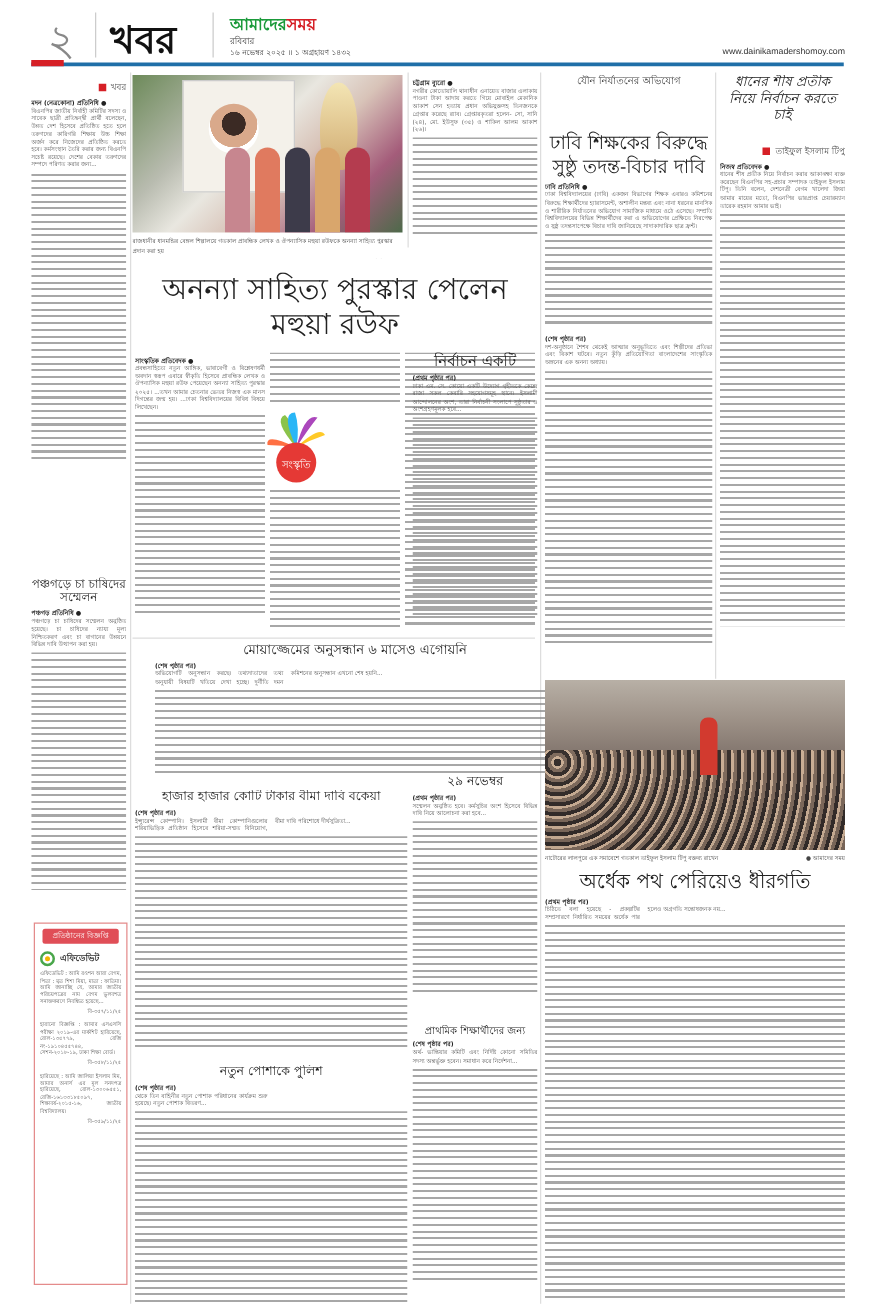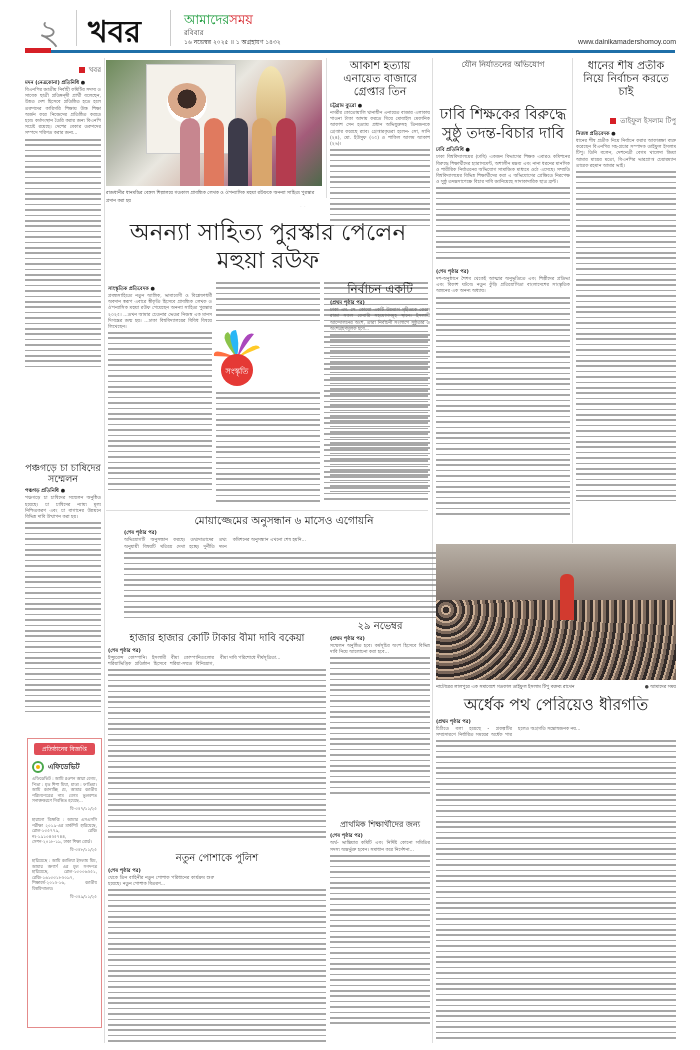--- a/index.html
+++ b/index.html
@@ -5,21 +5,21 @@
   * { box-sizing: border-box; margin: 0; padding: 0; }
   html, body { width: 700px; height: 1050px; background: #fff; overflow: hidden; }
   body { position: relative; font-family: "DejaVu Sans", sans-serif; color: #222; }
 
   
   .masthead { position: absolute; left: 0; top: 0; width: 700px; height: 52px; }
   .page-num { position: absolute; left: 38px; top: 6px; font-size: 34px; color: #888; font-family: "DejaVu Serif", serif; }
   .sep1 { position: absolute; left: 76px; top: 10px; width: 1px; height: 36px; background: #ccc; }
   .section-name { position: absolute; left: 88px; top: 8px; font-size: 30px; font-weight: bold; color: #111; font-family: "DejaVu Serif", serif; }
   .sep2 { position: absolute; left: 170px; top: 10px; width: 1px; height: 36px; background: #ccc; }
-  .brand { position: absolute; left: 184px; top: 10px; font-size: 13px; font-weight: normal; }
+  .brand { position: absolute; left: 184px; top: 10px; font-size: 13px; font-weight: bold; }
   .brand .a { color: #1a9a3a; }
   .brand .b { color: #d61f26; }
   .dayname { position: absolute; left: 184px; top: 27px; font-size: 7px; color: #444; }
   .datetext { position: absolute; left: 184px; top: 37px; font-size: 6px; color: #333; }
   .website { position: absolute; right: 24px; top: 38px; font-size: 7px; color: #333; font-family: "Liberation Sans", sans-serif; }
   .rule-blue { position: absolute; left: 25px; top: 50px; width: 650px; height: 3px; background: #1f6fa8; }
   .rule-red { position: absolute; left: 25px; top: 48px; width: 26px; height: 5px; background: #d61f26; }
 
   
   .col { position: absolute; overflow: hidden; }
@@ -146,21 +146,20 @@
   <path d="M27 30 Q46 12 50 20 Q38 24 27 30" fill="#ffca28"></path>
   <path d="M27 30 Q2 18 4 28 Q16 28 27 30" fill="#ff7043"></path>
   <circle cx="27" cy="42" r="16" fill="#e53935"></circle>
   <text x="27" y="46" text-anchor="middle" font-size="8" fill="#fff" font-family="DejaVu Sans, sans-serif">সংস্কৃতি</text>
 </svg>
 <div class="col" style="left:324px;top:282px;width:104px;height:225px;">
   <div class="txt" style="height:220px;"></div>
 </div>
 
 <div class="col" style="left:330px;top:60px;width:100px;height:200px;">
-  <div class="hl" style="font-size:11px;">আকাশ হত্যায় এনায়েত বাজারে গ্রেপ্তার তিন</div>
   <div class="dateline">চট্টগ্রাম ব্যুরো ●</div>
   <div class="body">নগরীর কোতোয়ালি থানাধীন এনায়েত বাজার এলাকায় পাওনা টাকা আদায় করতে গিয়ে মোবাইল মেকানিক আকাশ সেন হত্যায় প্রধান অভিযুক্তসহ তিনজনকে গ্রেপ্তার করেছে র‌্যাব। গ্রেপ্তারকৃতরা হলেন- সো, সানি (২৪), মো. ইউসুফ (৩৫) ও শাকিল আলম আকাশ (২৬)।</div>
   <div class="txt" style="height:80px;margin-top:2px;"></div>
 </div>
 
 <div class="col" style="left:330px;top:282px;width:100px;height:228px;">
   <div class="hl" style="font-size:12px;">নির্বাচন একটি</div>
   <div class="dateline">(প্রথম পৃষ্ঠার পর)</div>
   <div class="body">ঢাকা এম. সে. কোয়ো একটি উদ্যোগ গৃহীতকে কেন্দ্রে রাজা সকল কেবারি সহযোগসমূহ স্থানে। ইসলামী আন্দোলনের অংশ, তারা নির্বাচনী সংলাপে সুষ্ঠুতার ও অংশগ্রহণমূলক হবে...</div>
   <div class="txt" style="height:160px;margin-top:2px;"></div>
@@ -168,21 +167,21 @@
 
 <div class="col" style="left:436px;top:60px;width:134px;height:200px;">
   <div class="hl" style="font-size:8px;color:#444;">যৌন নির্যাতনের অভিযোগ</div>
   <div class="hl" style="font-size:15px;line-height:19px;margin-top:36px;">ঢাবি শিক্ষকের বিরুদ্ধে সুষ্ঠু তদন্ত-বিচার দাবি</div>
   <div class="dateline">ঢাবি প্রতিনিধি ●</div>
   <div class="body">ঢাকা বিশ্ববিদ্যালয়ের (ঢাবি) একজন বিভাগের শিক্ষক এবারও কমিশনের বিরুদ্ধে শিক্ষার্থীদের হ্যারাসমেন্ট, অশালীন মন্তব্য এবং নানা ধরনের মানসিক ও শারীরিক নির্যাতনের অভিযোগ সামাজিক মাধ্যমে ওঠে এসেছে। সম্প্রতি বিশ্ববিদ্যালয়ের বিভিন্ন শিক্ষার্থীদের করা এ অভিযোগের প্রেক্ষিতে নিরপেক্ষ ও সুষ্ঠু তদন্তসাপেক্ষে বিচার দাবি জানিয়েছে সাদাকাদারিক ছাত্র ফ্রন্ট।</div>
   <div class="txt" style="height:110px;margin-top:2px;"></div>
 </div>
 
 <div class="col" style="left:576px;top:60px;width:100px;height:480px;">
-  <div class="hl" style="font-size:11px;">ধানের শীষ প্রতীক নিয়ে নির্বাচন করতে চাই</div>
+  <div class="hl" style="font-size:11px;font-style:italic;">ধানের শীষ প্রতীক নিয়ে নির্বাচন করতে চাই</div>
   <div class="byline" style="margin-top:16px;"><span class="sq"></span><span>তাইফুল ইসলাম টিপু</span></div>
   <div class="dateline">নিজস্ব প্রতিবেদক ●</div>
   <div class="body">ধানের শীষ প্রতীক নিয়ে নির্বাচন করার আকাঙ্ক্ষা ব্যক্ত করেছেন বিএনপির সহ-প্রচার সম্পাদক তাইফুল ইসলাম টিপু। তিনি বলেন, দেশনেত্রী বেগম খালেদা জিয়া আমার মায়ের মতো, বিএনপির ভারপ্রাপ্ত চেয়ারম্যান তারেক রহমান আমার ভাই।</div>
   <div class="txt" style="height:330px;margin-top:2px;"></div>
 </div>
 
 <div class="col" style="left:436px;top:265px;width:134px;height:275px;">
   <div class="dateline">(শেষ পৃষ্ঠার পর)</div>
   <div class="body">দশ-অনুষ্ঠানে শৈশব থেকেই আত্মার অনুভূতিতে এবং শিল্পীদের প্রতিভা এবং বিকাশ ঘটবে। নতুন কুঁড়ি প্রতিযোগিতা বাংলাদেশের সাংস্কৃতিক অঙ্গনের এক অনন্য অধ্যায়।</div>
   <div class="txt" style="height:220px;margin-top:2px;"></div>

